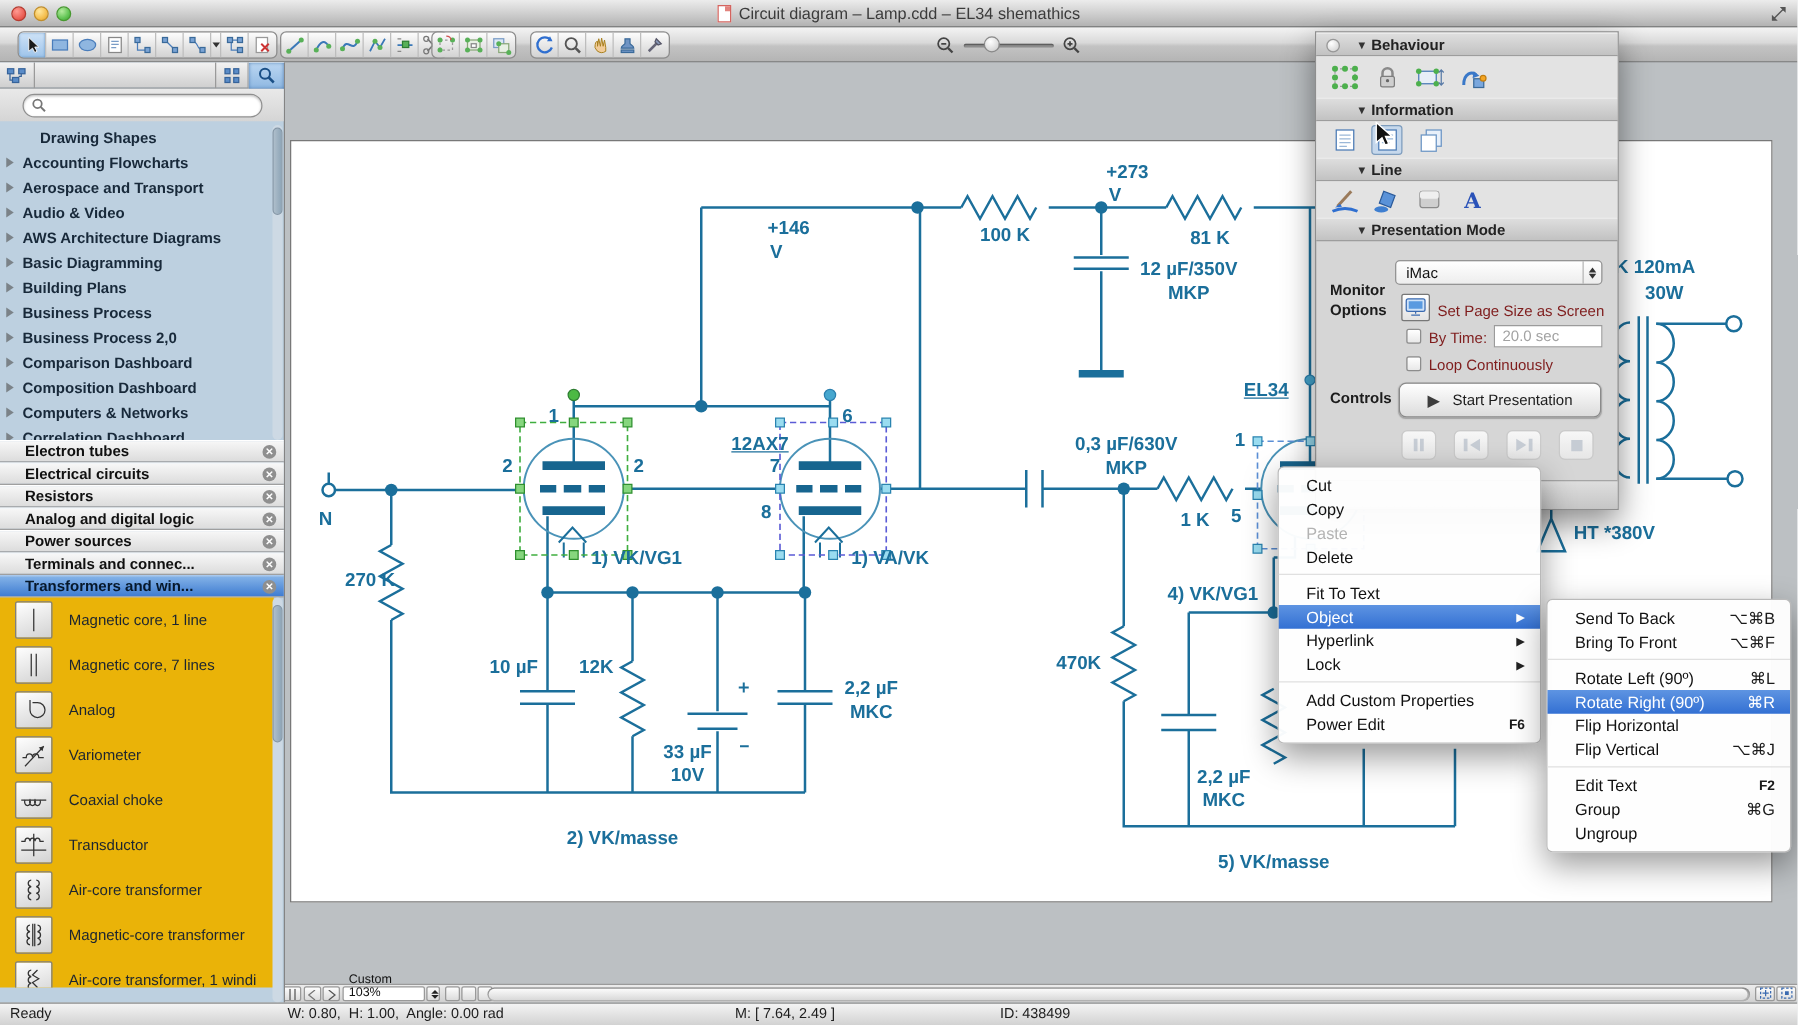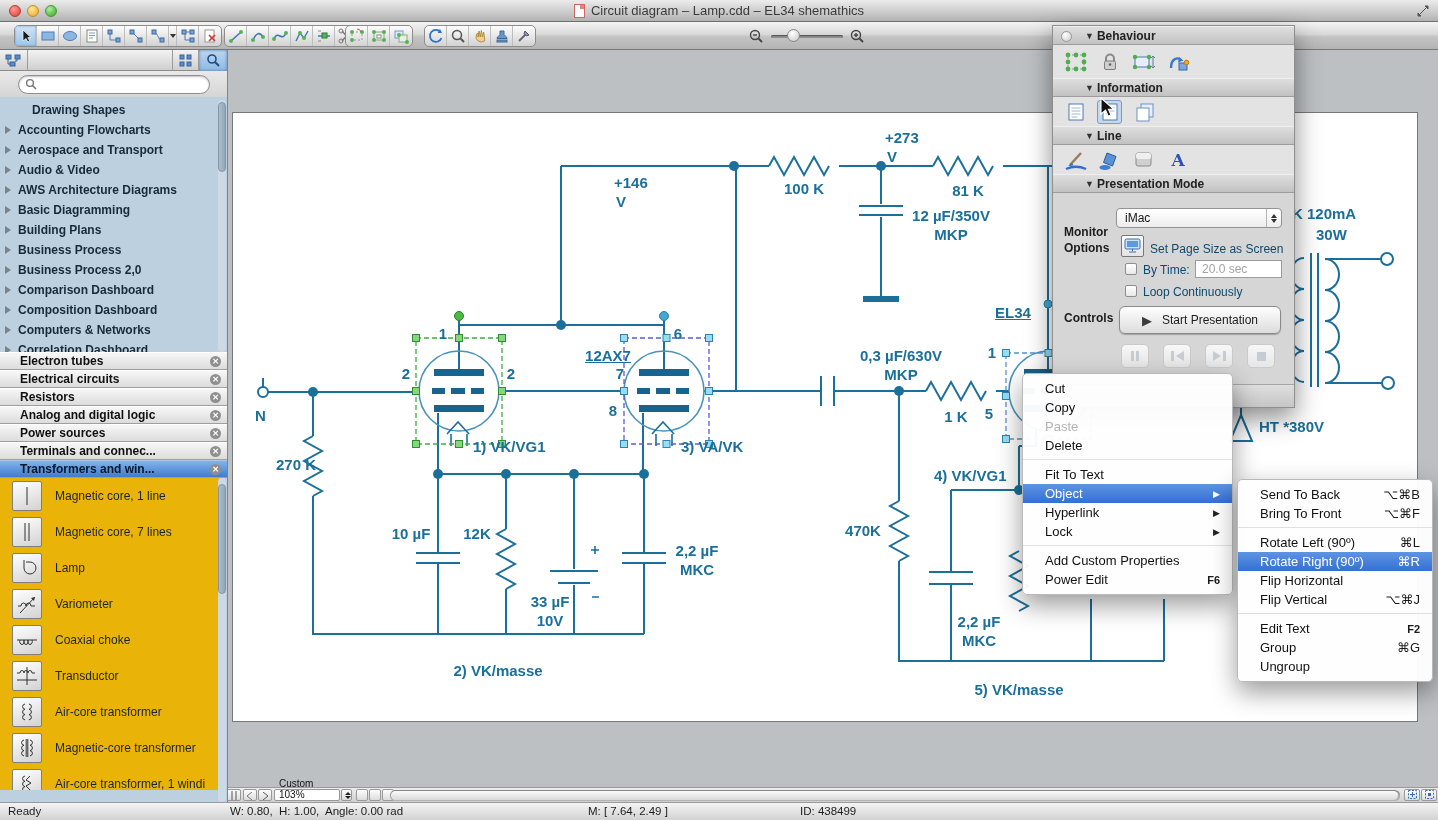--- a/index.html
+++ b/index.html
@@ -116,21 +116,21 @@
   .plabel { position:absolute; font-weight:bold; font-size:12px; color:#1c1c1c; }
   .pselect { position:absolute; height:20px; background:linear-gradient(#ffffff,#ededed);
     border:1px solid #949494; border-radius:4px; display:flex; align-items:center; font-size:12px; color:#111;
     padding-left:8px; }
   .pselect .step { margin-left:auto; width:15px; height:100%; border-left:1px solid #b5b5b5;
     display:flex; flex-direction:column; align-items:center; justify-content:center; gap:1px;}
   .pselect .step i { width:0;height:0;border-left:3px solid transparent;border-right:3px solid transparent;}
   .pselect .step i.up{border-bottom:4px solid #333;} .pselect .step i.dn{border-top:4px solid #333;}
   .pcheck { position:absolute; width:12px; height:12px; background:linear-gradient(#fff,#e8e8e8);
     border:1px solid #8d8d8d; border-radius:2px; }
-  .ptext { position:absolute; font-size:12px; color:#0c4a6e; }
+  .ptext { position:absolute; font-size:12px; color:#7f1d1d; }
   #bytime-field { position:absolute; height:18px; background:#fff; border:1px solid #9b9b9b;
     font-size:12px; color:#a2a2a2; display:flex; align-items:center; padding-left:6px;}
   #setpage-btn { position:absolute; width:23px; height:22px; background:linear-gradient(#fff,#e3e3e3);
     border:1px solid #777; border-radius:2px; display:flex; align-items:center; justify-content:center;}
   #start-btn { position:absolute; width:162px; height:28px; border-radius:6px;
     background:linear-gradient(#ffffff,#dcdcdc); border:1px solid #8a8a8a; box-shadow:0 1px 1px rgba(0,0,0,.25);
     display:flex; align-items:center; justify-content:center; gap:10px; font-size:12px; color:#1c1c1c;}
   #start-btn .play { color:#3c3c3c; font-size:13px; }
   .transport { position:absolute; width:28px; height:24px; border-radius:5px;
     background:linear-gradient(#f7f7f7,#e6e6e6); border:1px solid #cacaca;
@@ -472,21 +472,21 @@
             </svg>
           </span>
         <span class="shape-lb">Magnetic core, 7 lines</span>
         </div>
       <div class="shape-item">
         <span class="shape-ic">
             <svg width="24" height="24">
               <path d="M9,4 V12 M9,12 A6,6 0 1 0 15,6 M15,6 L11,6" stroke="#333" fill="none"></path>
             </svg>
           </span>
-        <span class="shape-lb">Lamp</span>
+        <span class="shape-lb">Analog</span>
         </div>
       <div class="shape-item">
         <span class="shape-ic">
             <svg width="24" height="24">
               <path d="M3,14 h3 a2.5,3 0 0 1 5,0 a2.5,3 0 0 1 5,0 h4" stroke="#333" fill="none"></path>
               <path d="M5,21 L20,5" stroke="#333"></path>
               <path d="M20,5 l-4,1 3,3 z" fill="#333"></path>
             </svg>
           </span>
         <span class="shape-lb">Variometer</span>
@@ -701,21 +701,21 @@
       <span class="clabel cc" style="left:723px;top:295px;">1 K</span>
       <span class="clabel cc" style="left:63px;top:343px;">270 K</span>
       <span class="clabel" style="left:22px;top:294px;">N</span>
       <span class="clabel cc" style="left:178px;top:412px;">10 µF</span>
       <span class="clabel cc" style="left:244px;top:412px;">12K</span>
       <span class="clabel cc" style="left:317px;top:480px;">33 µF</span>
       <span class="clabel cc" style="left:317px;top:499px;">10V</span>
       <span class="clabel cc" style="left:464px;top:429px;">2,2 µF</span>
       <span class="clabel cc" style="left:464px;top:448px;">MKC</span>
       <span class="clabel" style="left:240px;top:325px;">1) VK/VG1</span>
-      <span class="clabel" style="left:448px;top:325px;">3) VA/VK</span>
+      <span class="clabel" style="left:448px;top:325px;">1) VA/VK</span>
       <span class="clabel cc" style="left:265px;top:549px;">2) VK/masse</span>
       <span class="clabel" style="left:701px;top:354px;">4) VK/VG1</span>
       <span class="clabel cc" style="left:630px;top:409px;">470K</span>
       <span class="clabel cc" style="left:746px;top:500px;">2,2 µF</span>
       <span class="clabel cc" style="left:746px;top:519px;">MKC</span>
       <span class="clabel cc" style="left:786px;top:568px;">5) VK/masse</span>
       <span class="clabel" style="left:1026px;top:305px;">HT *380V</span>
       <span class="clabel" style="left:1059px;top:92px;">K 120mA</span>
       <span class="clabel" style="left:1083px;top:113px;">30W</span>
 

